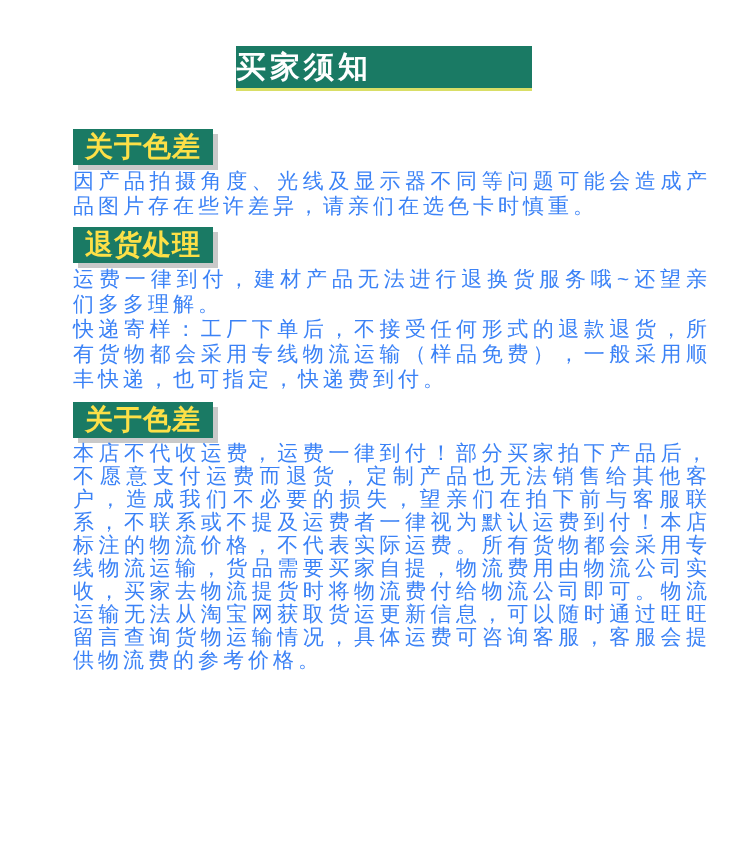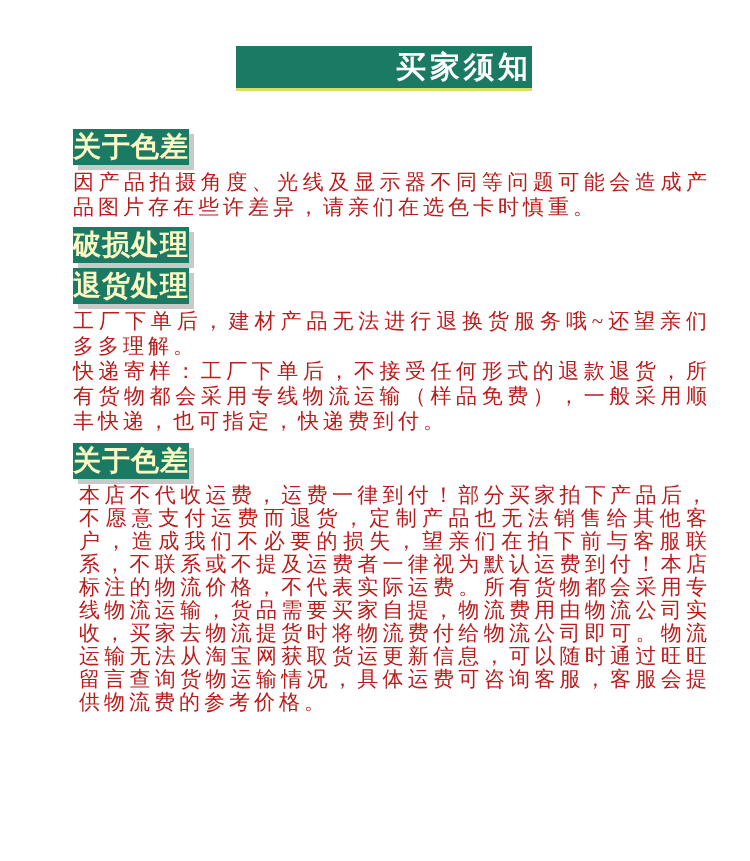--- a/index.html
+++ b/index.html
@@ -8,92 +8,89 @@
     width:750px;height:861px;
     background:#ffffff;
     overflow:hidden;
     font-family:"Liberation Sans", sans-serif;
   }
   .header-bar{
     width:296px;height:42px;
     margin:46px 8px 38px 236px;
     background:#1a7a64;
     border-bottom:3px solid #d9de66;
-    text-align:right;
+    text-align:left;
     box-sizing:content-box;
   }
   .header-title{
     display:inline-block;
     color:#ffffff;
     font-weight:bold;
     font-size:30px;
     line-height:42px;
     letter-spacing:4px;
   }
   .content{
     margin-left:73px;
     width:638px;
   }
   .badge{
     display:inline-block;
     background:#1a7a64;
-    color:#fef9c3;
+    color:#fde047;
     font-family:"Liberation Sans", sans-serif;
     font-weight:bold;
     font-size:28px;
     line-height:36px;
-    padding:0 0;
+    padding:0 12px;
     letter-spacing:1px;
     box-shadow:5px 5px 0 #c9c9c9;
     margin-bottom:5px;
   }
   .body-text{
     margin:0;
-    font-family:Liberation Serif, serif;
+    font-family:Liberation Mono, monospace;
     font-size:21px;
     line-height:25px;
     letter-spacing:4px;
-    color:#b91c1c;
+    color:#3b82f6;
     text-align:justify;
     text-justify:inter-ideograph;
   }
   .sec-color{margin-bottom:7px;}
   .sec-damage{margin-bottom:0;}
   .sec-return{margin-bottom:9px;}
-  .sec-shipping .body-text{line-height:23px;margin-left:6px;}
+  .sec-shipping .body-text{line-height:23px;}
 </style>
 </head>
 <body>
 
 <div class="page">
 
   <div class="header-bar">
     <span class="header-title">买家须知</span>
   </div>
 
   <div class="content">
 
     <section class="sec-color">
       <div class="badge">
         <span>关于色差</span>
       </div>
       <p class="body-text">因产品拍摄角度、光线及显示器不同等问题可能会造成产品图片存在些许差异，请亲们在选色卡时慎重。</p>
     </section>
 
     <section class="sec-damage">
-      <div class="badge">
-        <span>破损处理</span>
-      </div>
     </section>
 
     <section class="sec-return">
       <div class="badge">
         <span>退货处理</span>
       </div>
-      <p class="body-text">工厂下单后，建材产品无法进行退换货服务哦~还望亲们多多理解。</p>
+      <p class="body-text">运费一律到付，建材产品无法进行退换货服务哦~还望亲们多多理解。</p>
       <p class="body-text">快递寄样：工厂下单后，不接受任何形式的退款退货，所有货物都会采用专线物流运输（样品免费），一般采用顺丰快递，也可指定，快递费到付。</p>
     </section>
 
     <section class="sec-shipping">
       <div class="badge">
         <span>关于色差</span>
       </div>
       <p class="body-text">本店不代收运费，运费一律到付！部分买家拍下产品后，不愿意支付运费而退货，定制产品也无法销售给其他客户，造成我们不必要的损失，望亲们在拍下前与客服联系，不联系或不提及运费者一律视为默认运费到付！本店标注的物流价格，不代表实际运费。所有货物都会采用专线物流运输，货品需要买家自提，物流费用由物流公司实收，买家去物流提货时将物流费付给物流公司即可。物流运输无法从淘宝网获取货运更新信息，可以随时通过旺旺留言查询货物运输情况，具体运费可咨询客服，客服会提供物流费的参考价格。</p>
     </section>
 

